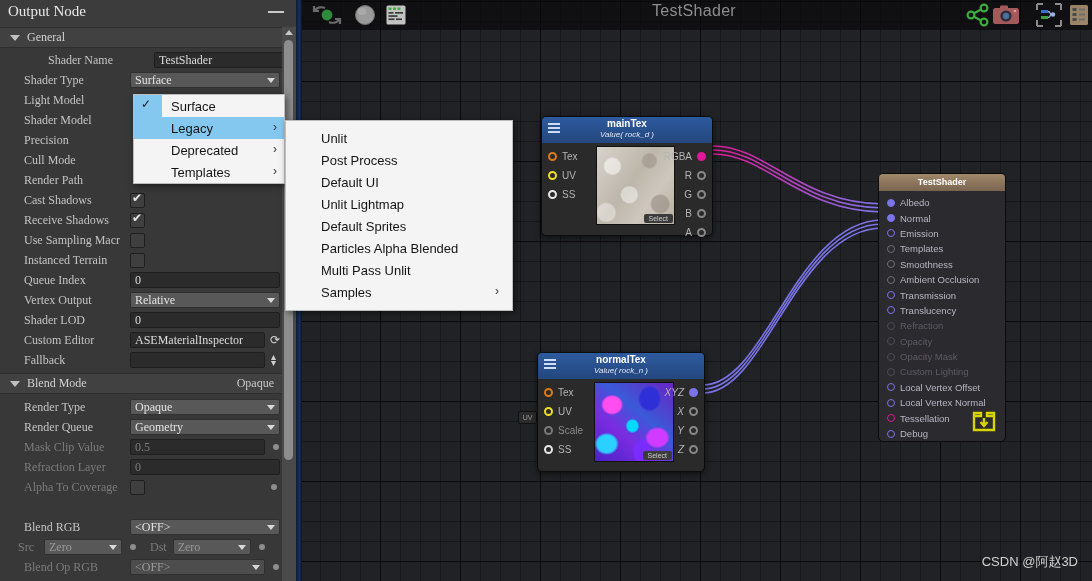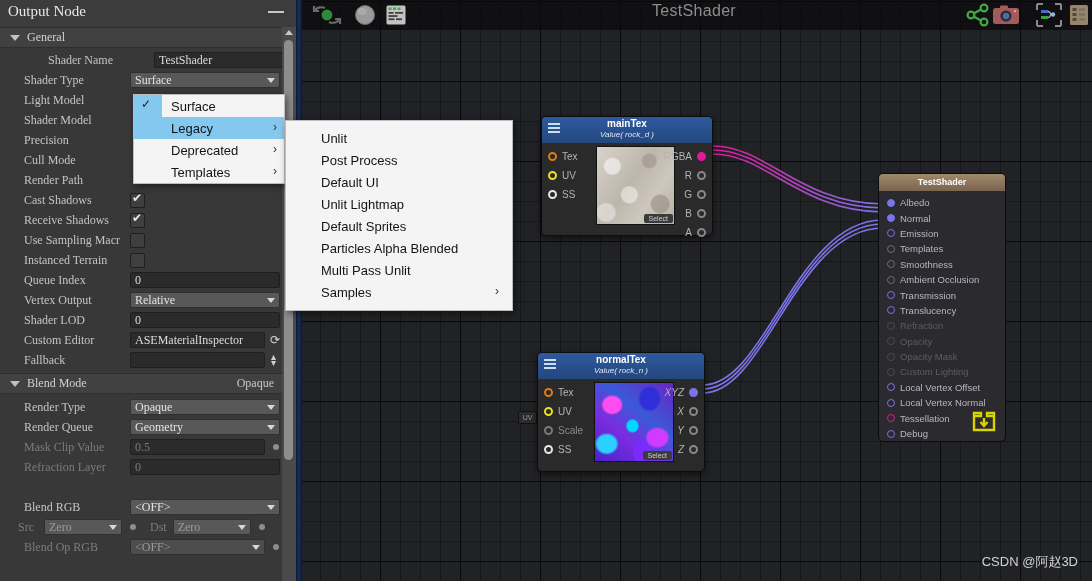--- a/index.html
+++ b/index.html
@@ -565,20 +565,25 @@
     </div>
     <div class="row">
       <span class="lab dim">Mask Clip Value</span>
       <span class="fld dim" style="width:135px">0.5</span>
       <span class="dotmark" style="margin-left:8px"></span>
     </div>
     <div class="row">
       <span class="lab dim">Refraction Layer</span>
       <span class="fld dim">0</span>
     </div>
+    <div class="row">
+      <span class="lab dim">Alpha To Coverage</span>
+      <span class="chk"></span>
+      <span class="dotmark" style="margin-left:126px"></span>
+    </div>
     <div class="row" style="margin-top:20px;">
       <span class="lab">Blend RGB</span>
       <span class="drop">
         <span>&lt;OFF&gt;</span>
         <span class="caret"></span>
       </span>
     </div>
     <div class="row" style="padding-left:18px;">
       <span class="lab dim" style="width:26px">Src</span>
       <span class="drop small dim">

